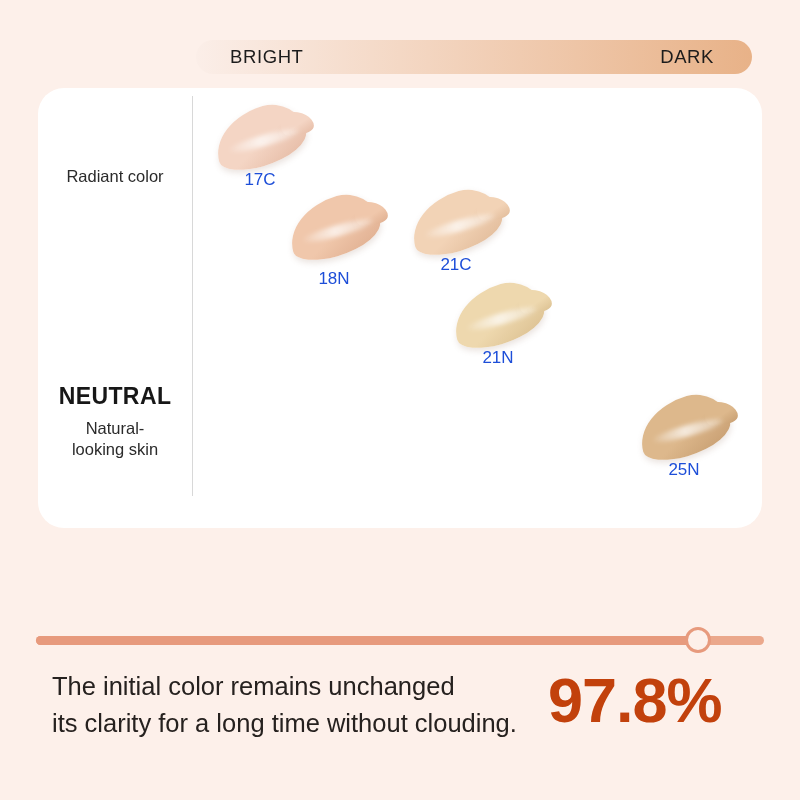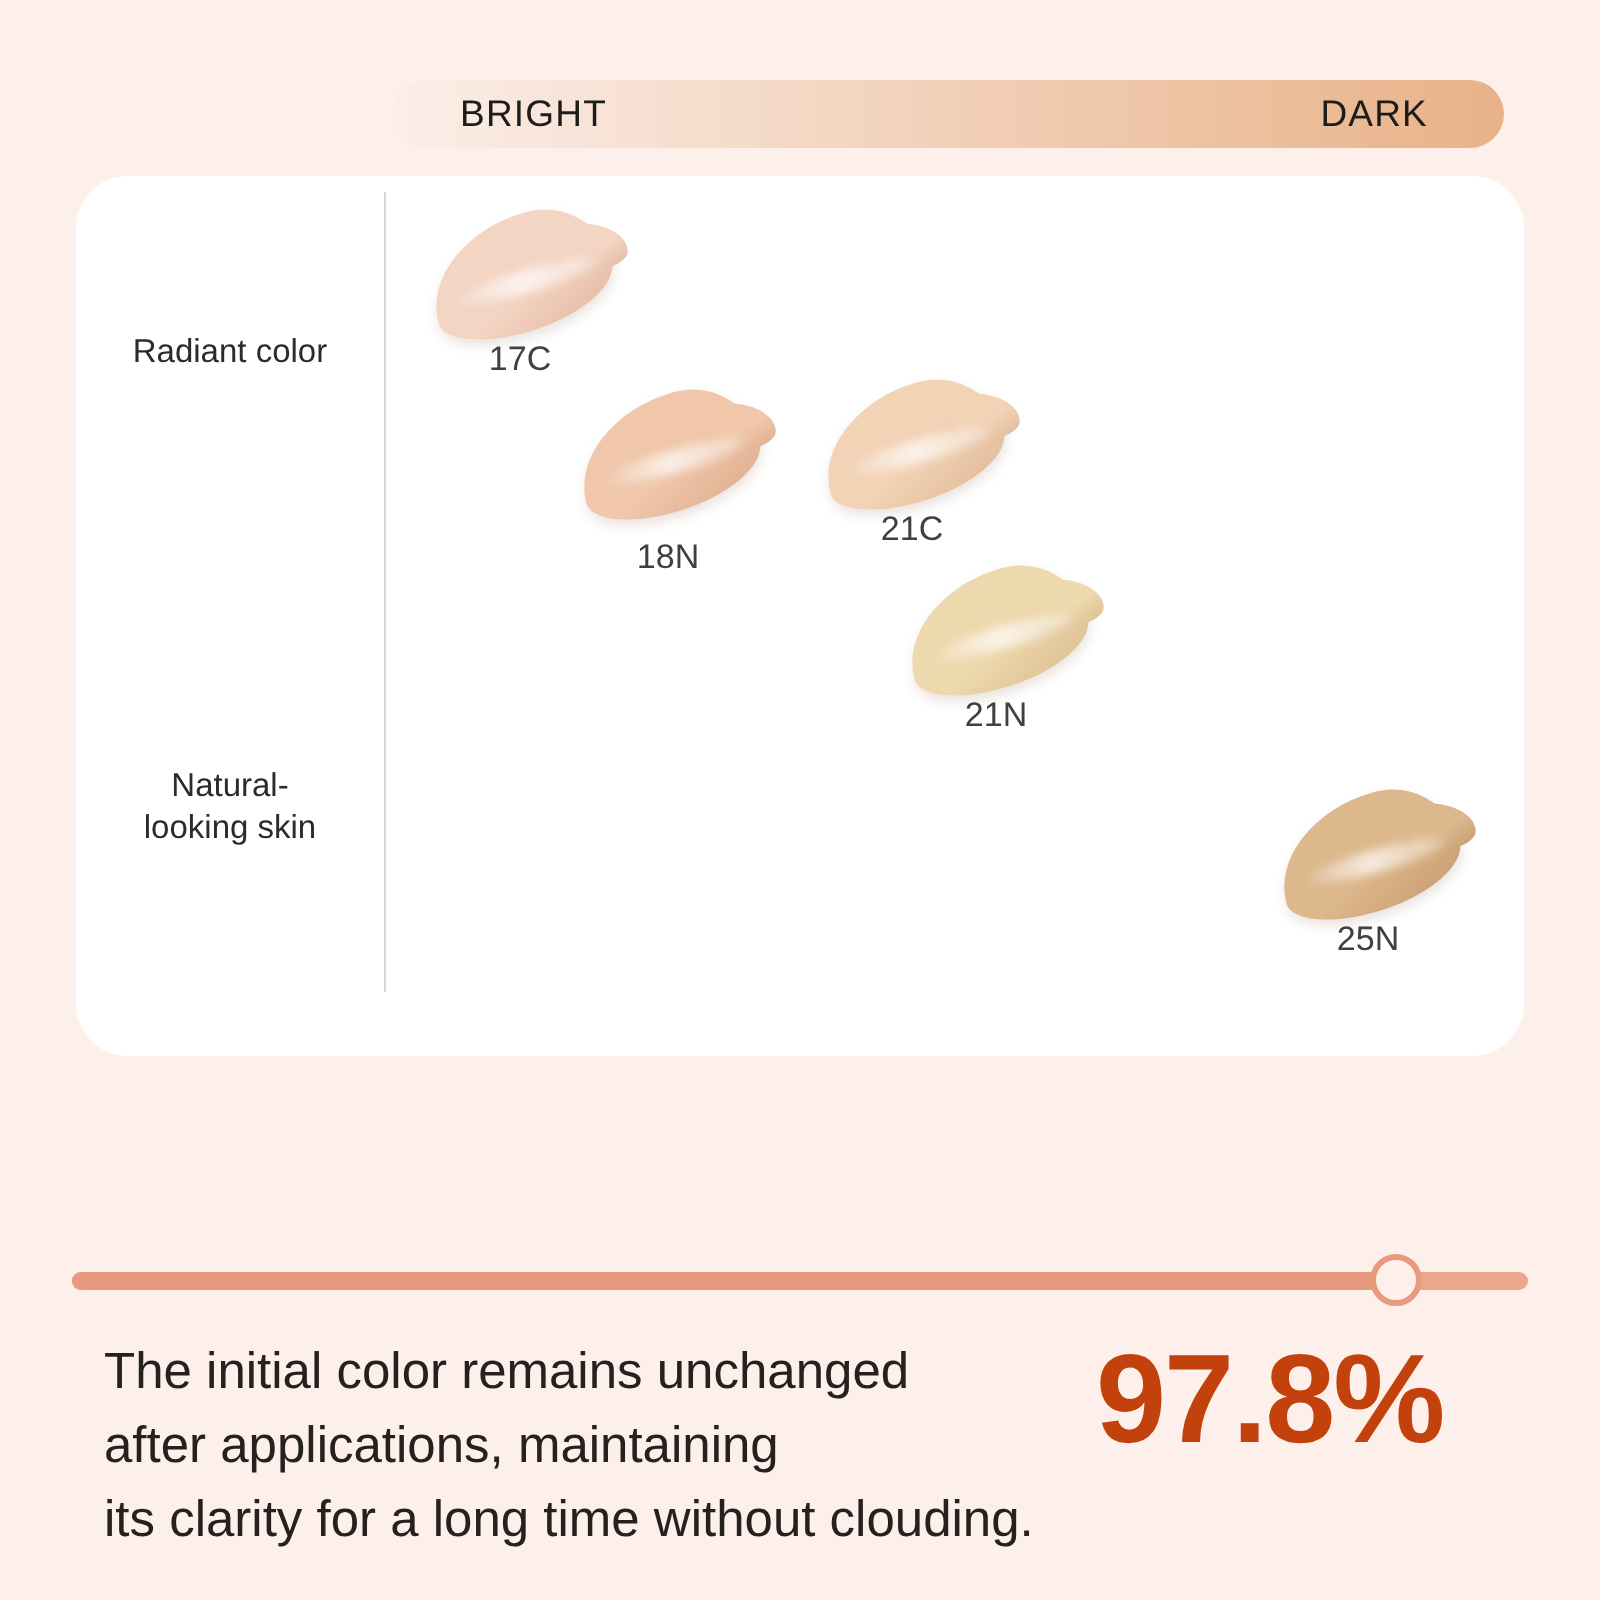--- a/index.html
+++ b/index.html
@@ -121,21 +121,21 @@
     height: 42%;
     border-radius: 10% 76% 58% 22% / 56% 64% 36% 44%;
     background: inherit;
     transform: rotate(12deg);
   }
   .swatch-label {
     position: absolute;
     width: 100%;
     text-align: center;
     font-size: 17px;
-    color: #404040;
+    color: #1d4ed8;
     white-space: nowrap;
   }
 
   
   #progress-slider {
     position: absolute;
     left: 36px;
     top: 627px;
     width: 728px;
     height: 26px;
@@ -203,20 +203,21 @@
 
 <div id="swatch-card">
 
   <div id="card-divider"></div>
 
   <div class="tone-group" id="tone-group-cool">
     <div class="tone-sub">Radiant color</div>
   </div>
 
   <div class="tone-group" id="tone-group-neutral">
+    <div class="tone-title">NEUTRAL</div>
     <div class="tone-sub">
       <span>Natural-</span><br>
       <span>looking skin</span>
     </div>
   </div>
 
   <div class="swatch-item" style="left:176px; top:20px; width:92px; height:58px;">
     <div class="swatch-blob" style="background: linear-gradient(150deg, rgb(244, 213, 196) 0%, rgb(244, 213, 196) 55%, rgb(227, 183, 160) 100%);"></div>
     <div class="swatch-label" style="top:62px;">17C</div>
   </div>
@@ -245,17 +246,16 @@
 </div>
 
 <div id="progress-slider">
   <div id="slider-track" style="background: rgb(235, 168, 140);"></div>
   <div id="slider-fill" style="width: 91%; background: rgb(231, 154, 125);"></div>
   <div id="slider-knob" style="left: 91%; border-color: rgb(231, 154, 125); background: rgb(253, 240, 234);"></div>
 </div>
 
 <div id="claim-text">
   <span class="claim-line">The initial color remains unchanged</span>
-  <span class="claim-line">after applications, maintaining</span>
   <span class="claim-line">its clarity for a long time without clouding.</span>
 </div>
 
 <div id="stat-figure" style="color: #c2410c;">97.8%</div>
 
 </body></html>

